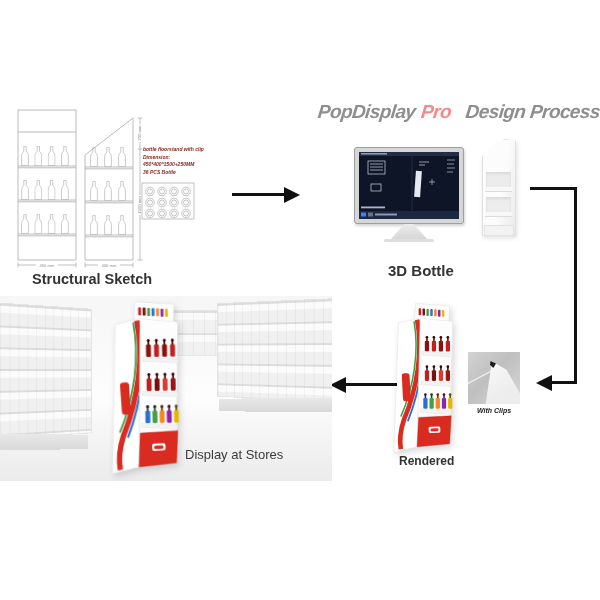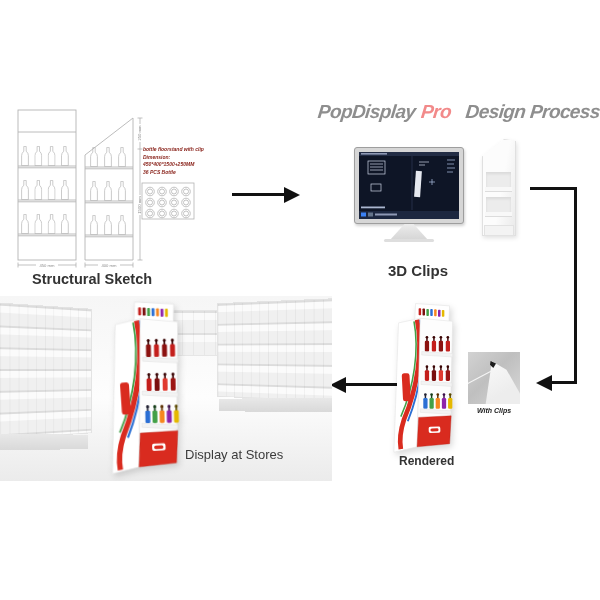--- a/index.html
+++ b/index.html
@@ -314,21 +314,21 @@
 
   <div class="abs mock">
     <div class="abs mock-back"></div>
     <div class="abs mock-slot" style="top:33px;"></div>
     <div class="abs mock-lip" style="top:48px;"></div>
     <div class="abs mock-slot" style="top:58px;"></div>
     <div class="abs mock-lip" style="top:73px;"></div>
     <div class="abs mock-base"></div>
   </div>
 
-  <div class="abs stage-label" style="left:388px;top:262px;font-size:15px;">3D Clips</div>
+  <div class="abs stage-label" style="left:388px;top:262px;font-size:15px;">3D Bottle</div>
 
   <div>
     <div class="abs arrow-line" style="left:530px;top:187px;width:47px;height:3px;"></div>
     <div class="abs arrow-line" style="left:574px;top:187px;width:3px;height:197px;"></div>
     <div class="abs arrow-line" style="left:552px;top:381px;width:25px;height:3px;"></div>
     <div class="abs head-left" style="left:536px;top:374.5px;"></div>
   </div>
 
   <svg class="abs stand-svg" style="left:393px;top:302px;" width="66" height="151" viewBox="0 0 85 195">
     <use href="#displaystand"></use>

